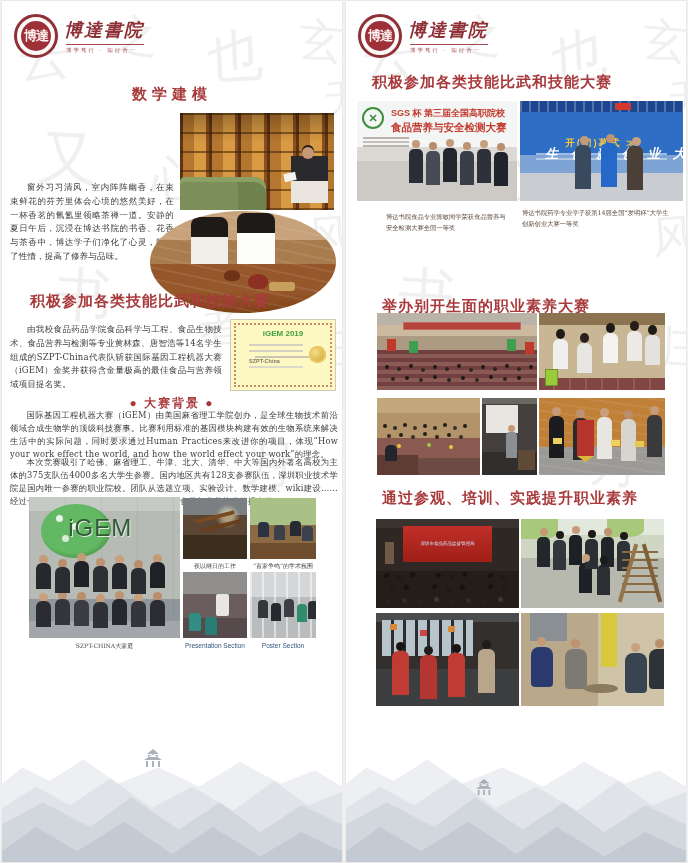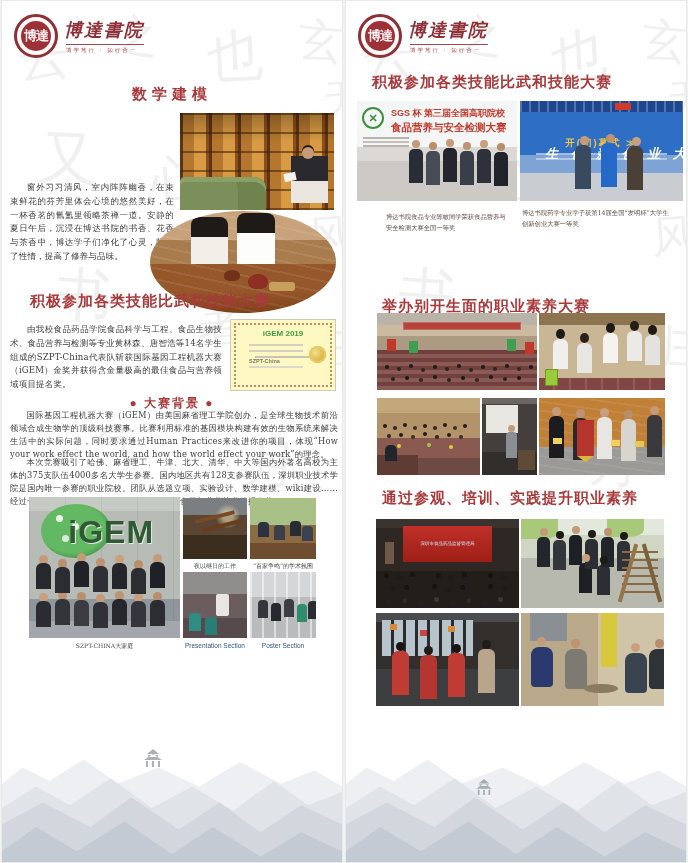--- a/index.html
+++ b/index.html
@@ -68,22 +68,22 @@
   .cert-medal{position:absolute;right:9px;top:26px;width:17px;height:17px;border-radius:50%;
      background:radial-gradient(circle at 35% 35%,#f4df8e,#d8ae3c 70%,#b8892a);box-shadow:inset 0 0 0 2px #e8c964;}
 
   .ph-team{left:27px;top:496px;width:151px;height:141px;background:
      repeating-linear-gradient(90deg,rgba(0,0,0,.05) 0 1px,rgba(0,0,0,0) 1px 36px),
      linear-gradient(180deg,#c6cac5 0 10%,#b6bbb5 10% 72%,#90979c 72%);}
   .igem-blob{position:absolute;left:8%;top:5%;width:46%;height:38%;border-radius:50%;
      background:radial-gradient(ellipse at 45% 45%,#63b863 0 58%,#4fa04f 70%,rgba(0,0,0,0) 72%);}
   .igem-blob::before{content:"";position:absolute;left:22%;top:20%;width:7px;height:7px;border-radius:50%;background:#e9f4e7;
      box-shadow:16px 8px 0 #e9f4e7,6px 20px 0 #d8ecd6;}
-  .igem-word{position:absolute;left:26%;top:12%;font-family:"Liberation Sans",sans-serif;font-weight:bold;
-     font-size:32px;color:#2e5a34;text-shadow:1px 1px 0 #e4e9e2;letter-spacing:1px;}
+  .igem-word{position:absolute;left:26%;top:12%;font-family:"Liberation Sans",sans-serif;font-weight:normal;
+     font-size:24px;color:#2e5a34;text-shadow:1px 1px 0 #e4e9e2;letter-spacing:1px;}
   .tm-floor{position:absolute;left:0;bottom:0;width:100%;height:12%;background:#a3a7ab;}
   .tm-heads{position:absolute;left:10px;top:58px;width:9px;height:9px;border-radius:50%;background:#c49a78;
      box-shadow:19px 4px #b98e6d,38px -2px #c49a78,57px 3px #bd9371,76px 0 #c8a07e,95px 5px #b98e6d,114px -1px #c49a78,
      19px 36px #bd9371,0 38px #c8a07e,38px 37px #b98e6d,57px 39px #c49a78,76px 36px #bd9371,95px 38px #c8a07e,114px 37px #b98e6d;}
   .tm-bodies{position:absolute;left:7px;top:66px;width:15px;height:26px;border-radius:6px 6px 0 0;background:#26282e;
      box-shadow:19px 4px #2b2d33,38px -2px #202227,57px 3px #2e3036,76px 0 #24262b,95px 5px #2b2d33,114px -1px #1f2126,
      19px 36px #33353b,0 38px #2a2c32,38px 37px #3a3c42,57px 39px #2f3137,76px 36px #26282e,95px 38px #34363c,114px 37px #2b2d33;}
 
   .ph-g1{left:181px;top:497px;width:64px;height:61px;background:
      radial-gradient(circle at 70% 30%,rgba(255,244,200,.5) 0 8%,rgba(0,0,0,0) 20%),

